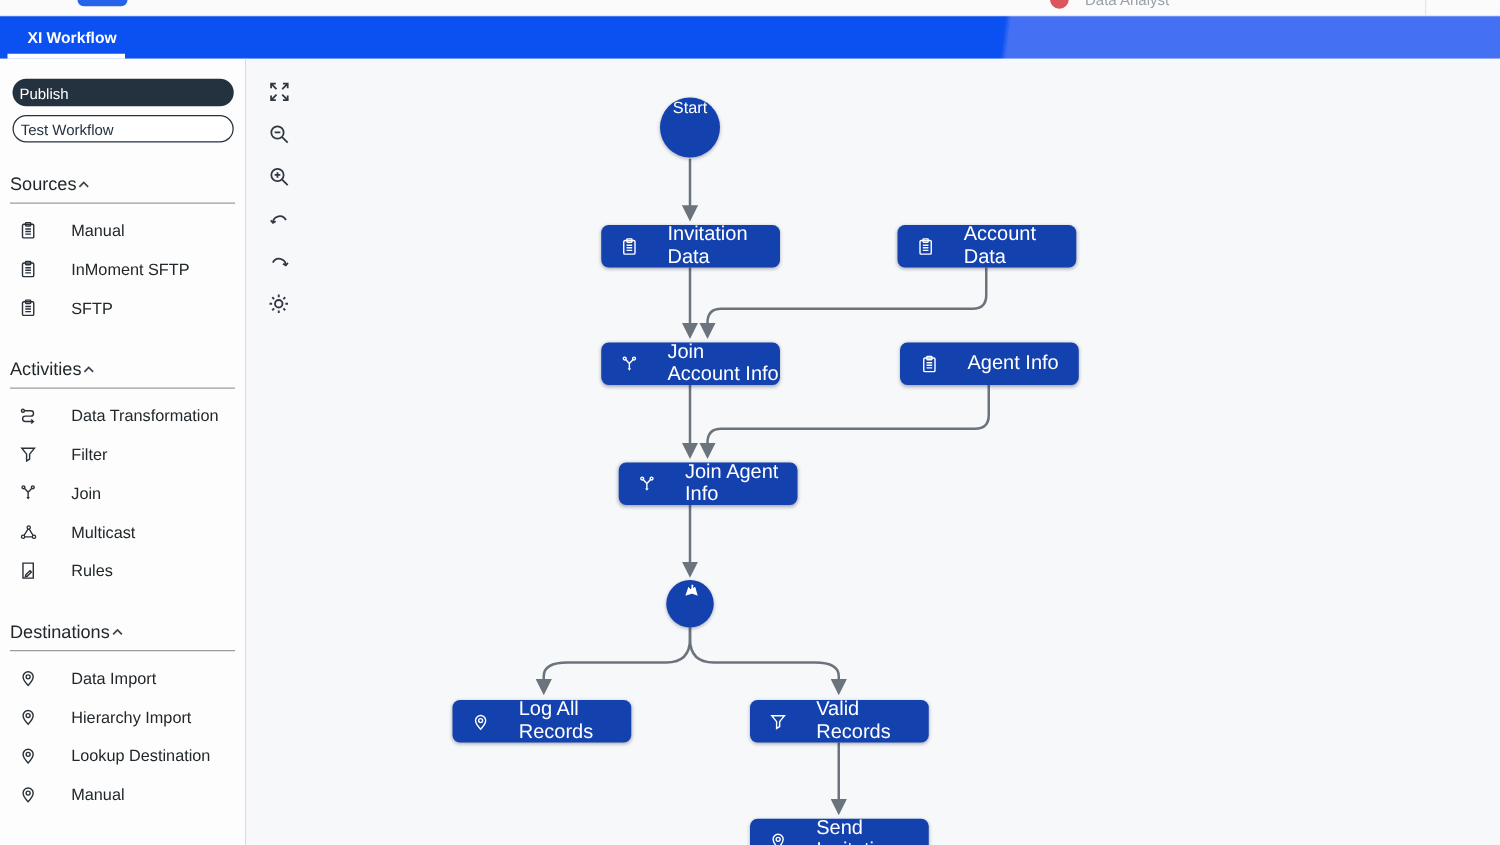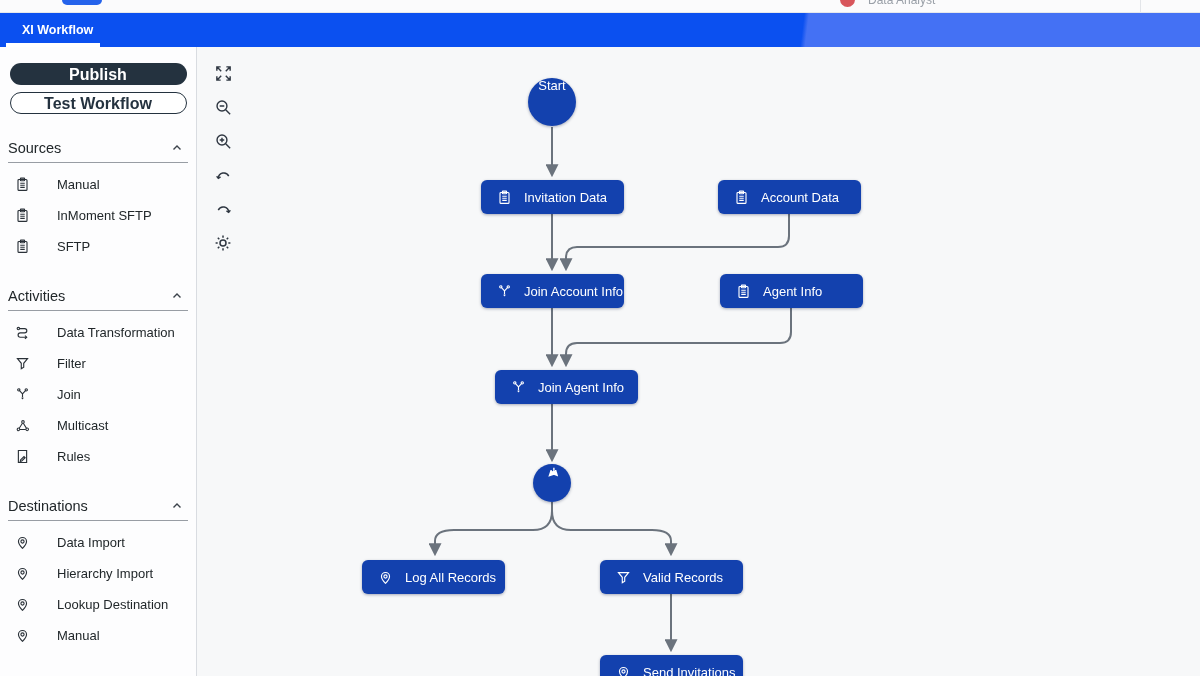--- a/index.html
+++ b/index.html
@@ -45,27 +45,27 @@
     content:""; position:absolute; left:0; right:0; bottom:0; height:4px; background:#ffffff;
   }
 
   
   .sidebar {
     position:absolute; top:47px; left:0; bottom:0; width:197px;
     background:#fdfdfe; border-right:1px solid #d9dce1; padding-top:16px;
   }
   .pill-btn {
     display:block; width:177px; height:22px; margin:0 auto 7px auto;
-    border-radius:11px; font-size:16px; font-weight:bold; text-align:center;
+    border-radius:11px; font-size:12px; font-weight:normal; text-align:left;
     line-height:22px; cursor:pointer; font-family:inherit;
   }
   .pill-publish { background:#24323f; color:#fff; border:none; }
   .pill-test { background:#fff; color:#24323f; border:1px solid #24323f; line-height:20px; }
   .section-header {
-    display:flex; align-items:center; justify-content:space-between;
+    display:flex; align-items:center; justify-content:flex-start;
     margin:26px 13px 0 8px; font-size:14.5px; color:#21272a; cursor:pointer;
   }
   .section-divider { border-bottom:1px solid #989da4; margin:6px 8px 6px 8px; }
   .side-item {
     display:flex; align-items:center; gap:27px; padding:8px 0 8px 14px;
     font-size:13px; color:#21272a; cursor:pointer;
   }
   .side-item .ic { display:flex; width:16px; justify-content:center; color:#2a3138; }
   .chev { color:#3c434b; display:flex; }
 
@@ -81,21 +81,21 @@
   .tool-btn {
     width:20px; height:20px; border:none; background:transparent; padding:0;
     color:#2f3742; cursor:pointer; display:flex; align-items:center; justify-content:center;
   }
 
   svg.connectors { position:absolute; left:0; top:0; pointer-events:none; }
 
   .node {
     position:absolute; width:143px; height:34px; background:#1341ae;
     border-radius:6px; color:#fff; display:flex; align-items:center;
-    padding-left:15px; gap:12px; font-size:13px; cursor:pointer;
+    padding-left:15px; gap:23px; font-size:16px; cursor:pointer;
     box-shadow:0 1px 3px rgba(15,25,65,.35);
   }
   .node .nic { display:flex; width:16px; justify-content:center; color:#fff; }
   .circle-node {
     position:absolute; background:#1341ae; border-radius:50%; color:#fff;
     display:flex; align-items:flex-start; justify-content:center; cursor:pointer;
     box-shadow:0 1px 3px rgba(15,25,65,.35); font-size:13px;
   }
   .start-node { left:331px; top:31px; width:48px; height:48px; }
   .multicast-node { left:336px; top:417px; width:38px; height:38px; }

